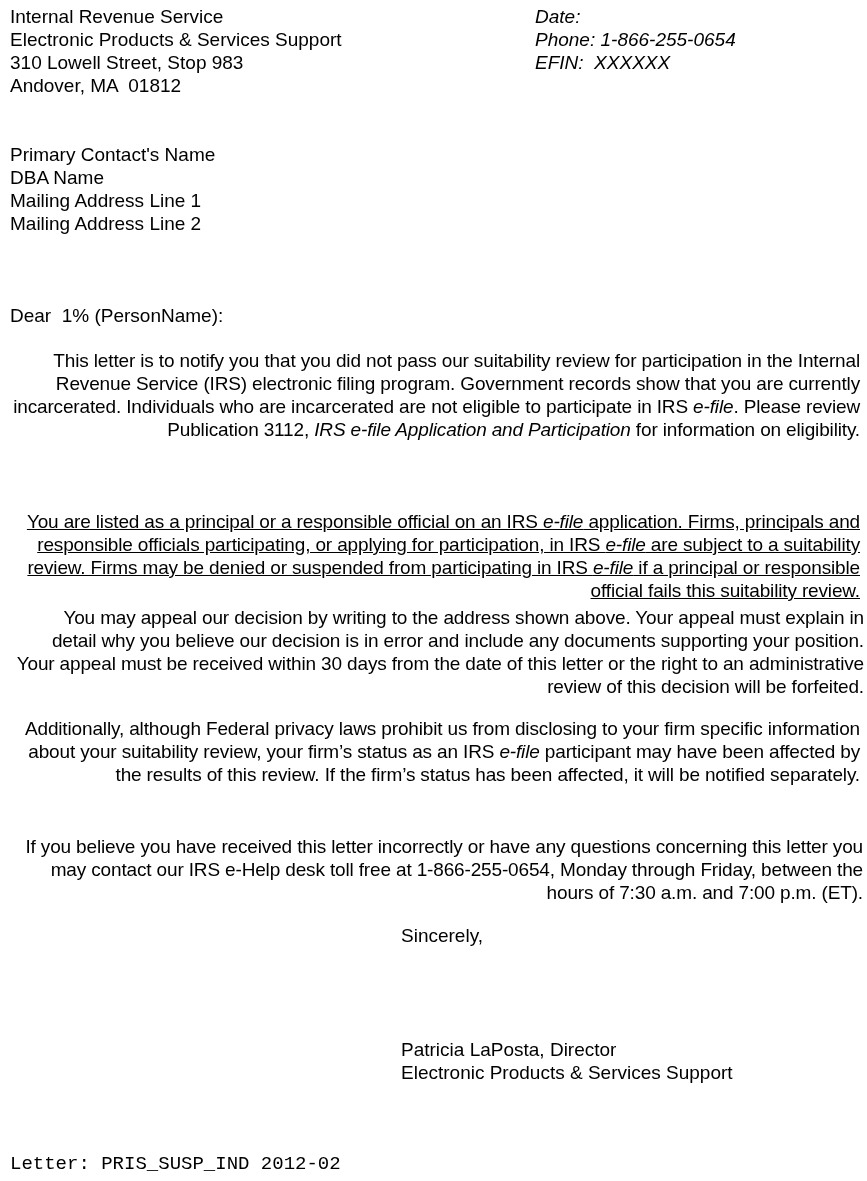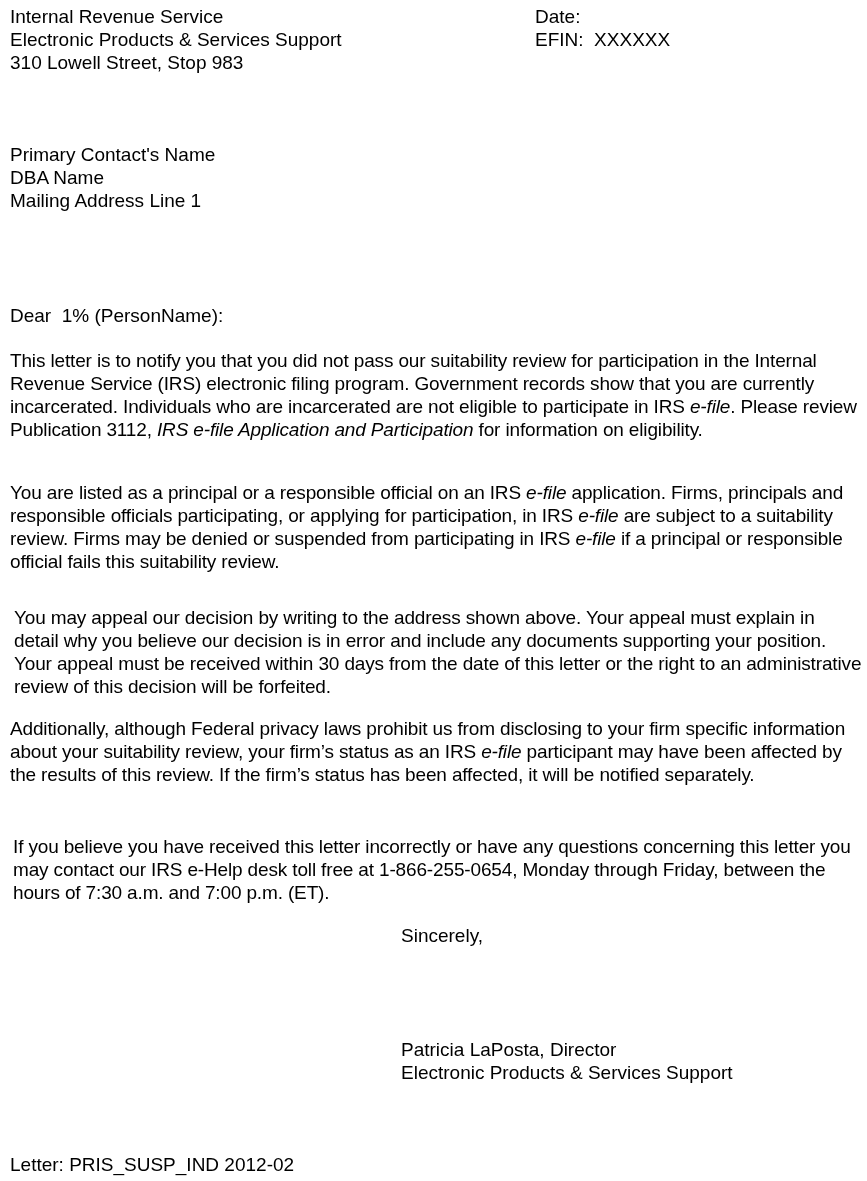--- a/index.html
+++ b/index.html
@@ -19,57 +19,61 @@
     }
     .block {
       position: absolute;
       left: 10px;
     }
     .line {
       display: block;
       white-space: pre;
     }
     #sender { top: 5px; }
-    #meta { top: 5px; left: 535px; }
+    #meta { top: 5px; left: 535px; font-style: italic; }
     #recipient { top: 143px; }
     #salutation { top: 304px; }
     .para {
       position: absolute;
       left: 10px;
       width: 850px;
       letter-spacing: -0.15px;
+      text-align: right;
     }
     #p1 { top: 349px; }
-    #p2 { top: 481px; }
+    #p2 { top: 510px; text-decoration: underline; }
     #p3 { top: 602px; }
     #p4 { top: 717px; }
     #p5 { top: 832px; }
     #closing { top: 924px; left: 401px; }
     #signature { top: 1038px; left: 401px; }
-    #footer { top: 1153px; }
+    #footer { top: 1153px; font-family: Liberation Mono, monospace; }
     em { font-style: italic; }
   </style>
 </head>
 <body>
 
 <div id="sender" class="block">
   <span class="line">Internal Revenue Service</span>
   <span class="line">Electronic Products &amp; Services Support</span>
   <span class="line">310 Lowell Street, Stop 983</span>
+  <span class="line">Andover, MA  01812</span>
 </div>
 
 <div id="meta" class="block">
   <span class="line">Date:</span>
+  <span class="line">Phone: 1-866-255-0654</span>
   <span class="line">EFIN:  XXXXXX</span>
 </div>
 
 <div id="recipient" class="block">
   <span class="line">Primary Contact's Name</span>
   <span class="line">DBA Name</span>
   <span class="line">Mailing Address Line 1</span>
+  <span class="line">Mailing Address Line 2</span>
 </div>
 
 <div id="salutation" class="block">
   <span class="line">Dear  1% (PersonName):</span>
 </div>
 
 <p id="p1" class="para" style="margin:0"><span>This letter is to notify you that you did not pass our suitability review for participation in the Internal Revenue Service (IRS) electronic filing program.  Government records show that you are currently incarcerated.  Individuals who are incarcerated are not eligible to participate in IRS </span><em>e-file</em><span>.  Please review Publication 3112, </span><em>IRS e-file Application and Participation</em><span> for information on eligibility.</span></p>
 
 <p id="p2" class="para" style="margin:0"><span>You are listed as a principal or a responsible official on an IRS </span><em>e-file</em><span> application.  Firms, principals and responsible officials participating, or applying for participation, in IRS </span><em>e-file</em><span> are subject to a suitability review.  Firms may be denied or suspended from participating in IRS </span><em>e-file</em><span> if a principal or responsible official fails this suitability review.</span></p>
 

